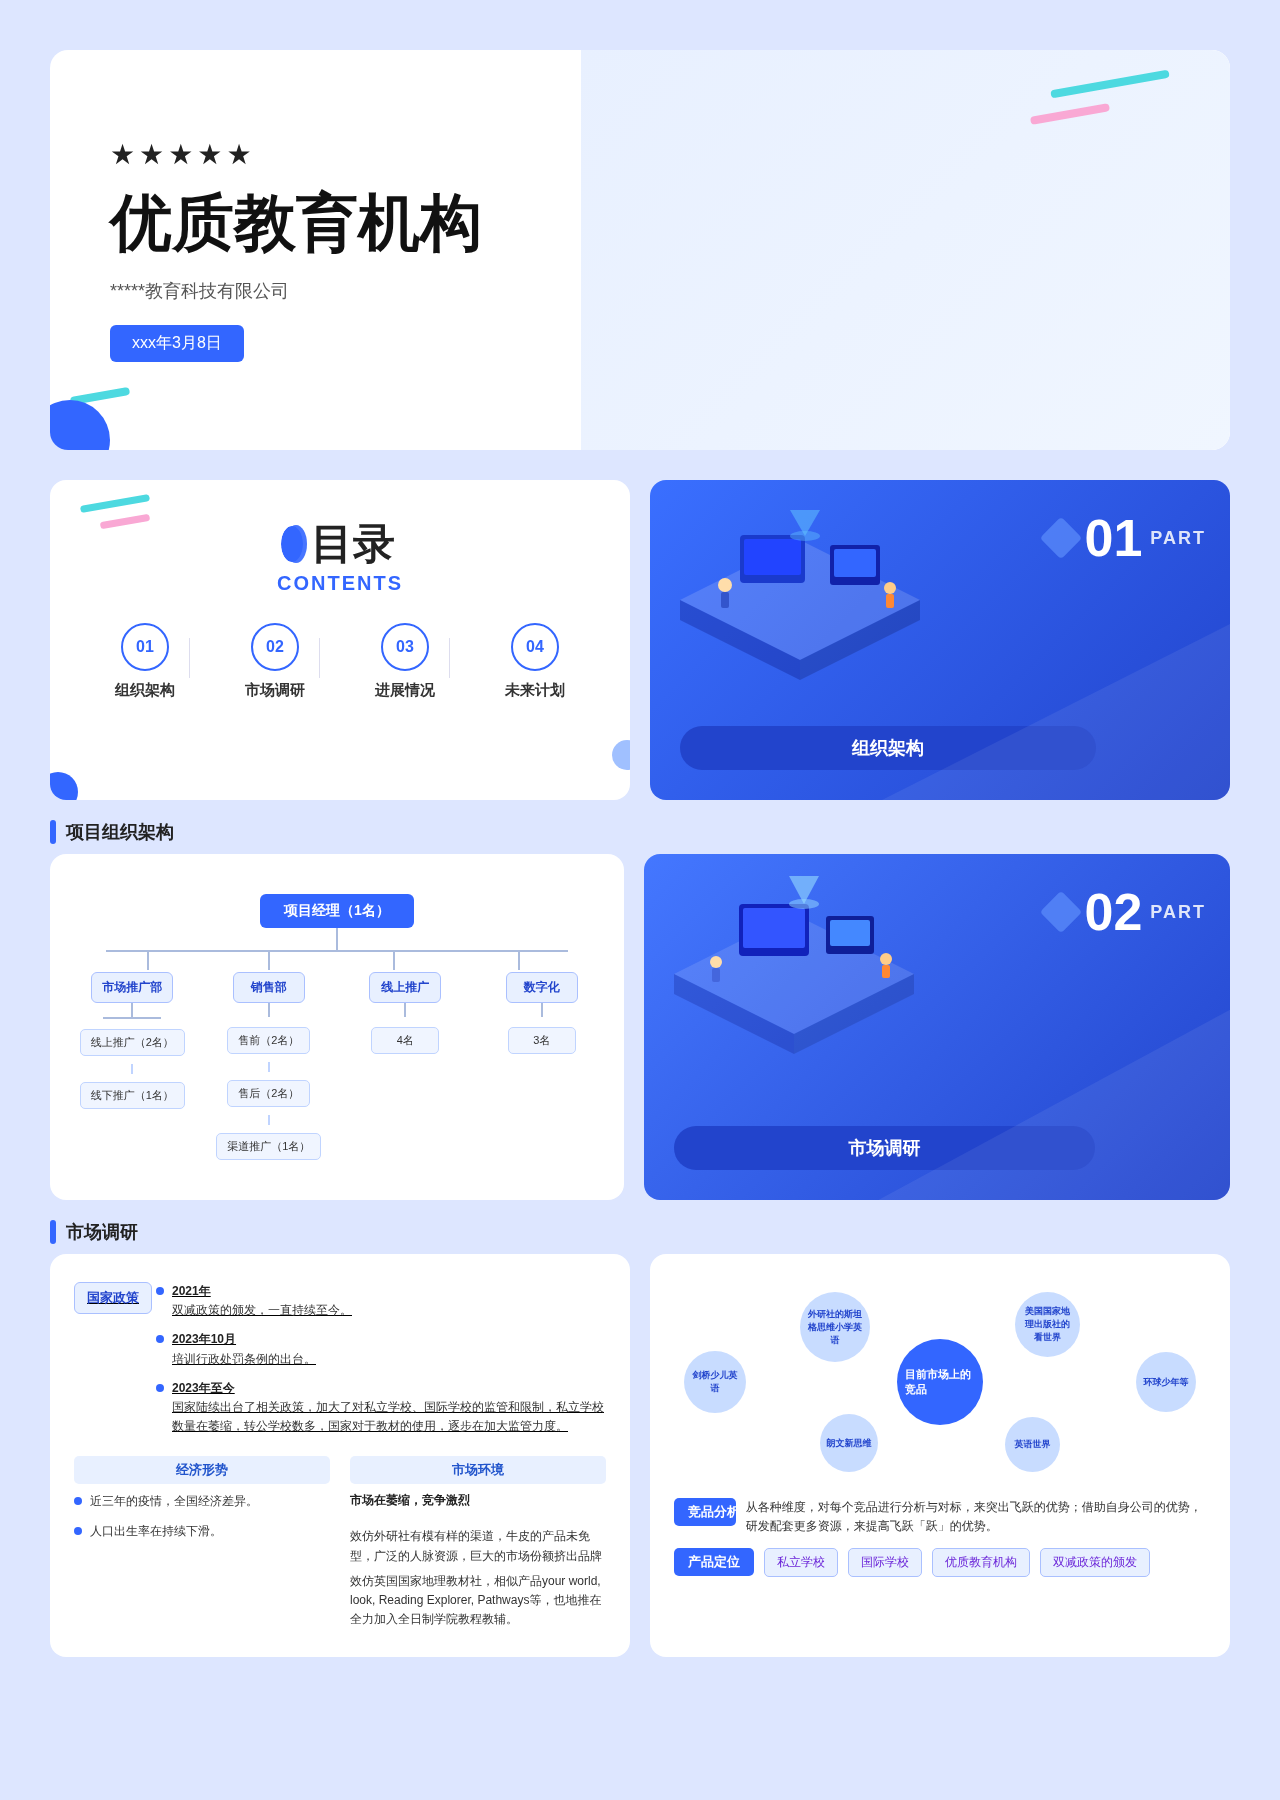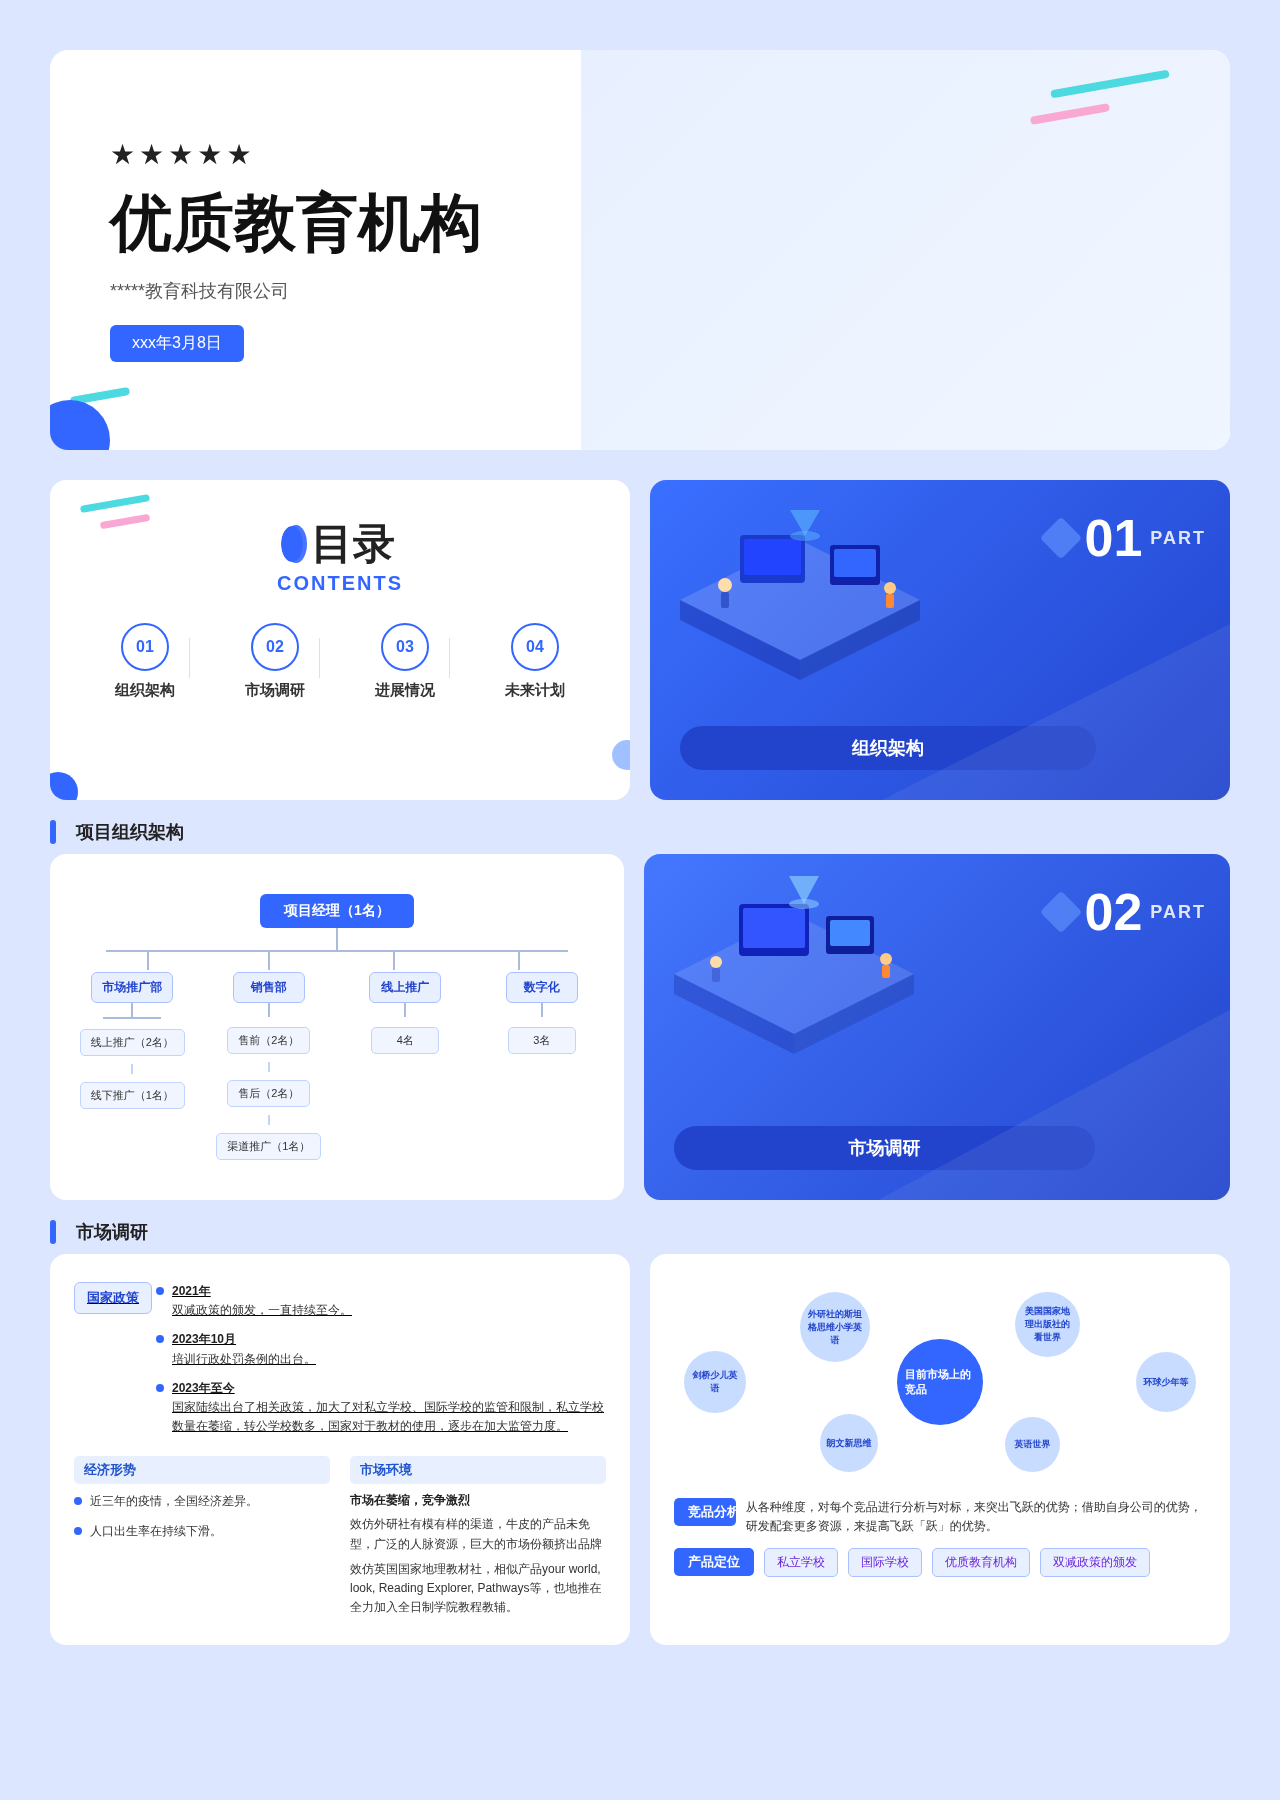--- a/index.html
+++ b/index.html
@@ -230,21 +230,21 @@
       width: 80%;
       text-align: center;
     }
 
     
     .section-header {
       width: 1180px;
       margin: 10px auto 10px;
       display: flex;
       align-items: center;
-      gap: 20px;
+      gap: 10px;
     }
     .section-band {
       width: 6px; height: 24px;
       background: #3366ff;
       border-radius: 3px;
     }
     .section-title-text {
       font-size: 18px;
       font-weight: 700;
       color: #222;
@@ -361,21 +361,21 @@
     .market-col {
       flex: 1;
     }
     .market-col-title {
       font-size: 13px;
       font-weight: 700;
       color: #2255cc;
       background: #e8f0ff;
       border-radius: 5px;
       padding: 5px 10px;
-      text-align: left;
+      text-align: center;
       margin-bottom: 8px;
     }
 
     
     .slide-market-right {
       flex: 1;
       background: white;
       border-radius: 16px;
       padding: 28px 24px;
       position: relative;
@@ -746,21 +746,21 @@
           <div class="market-text">近三年的疫情，全国经济差异。</div>
         </div>
         <div class="market-item">
           <div class="market-dot"></div>
           <div class="market-text">人口出生率在持续下滑。</div>
         </div>
       </div>
 
       <div class="market-col">
         <div class="market-col-title">市场环境</div>
-        <div style="font-size:12px;font-weight:700;color:#222;margin-bottom:6px;">市场在萎缩，竞争激烈</div>
+        <div style="font-size:12px;font-weight:700;color:#222;margin-bottom:18px;">市场在萎缩，竞争激烈</div>
         <div class="market-text">效仿外研社有模有样的渠道，牛皮的产品未免型，广泛的人脉资源，巨大的市场份额挤出品牌</div>
         <div class="market-text" style="margin-top:6px;">效仿英国国家地理教材社，相似产品your world, look, Reading Explorer, Pathways等，也地推在全力加入全日制学院教程教辅。</div>
       </div>
     </div>
   </div>
 
   <div class="slide-market-right">
 
     <div class="bubble-grid">
 

